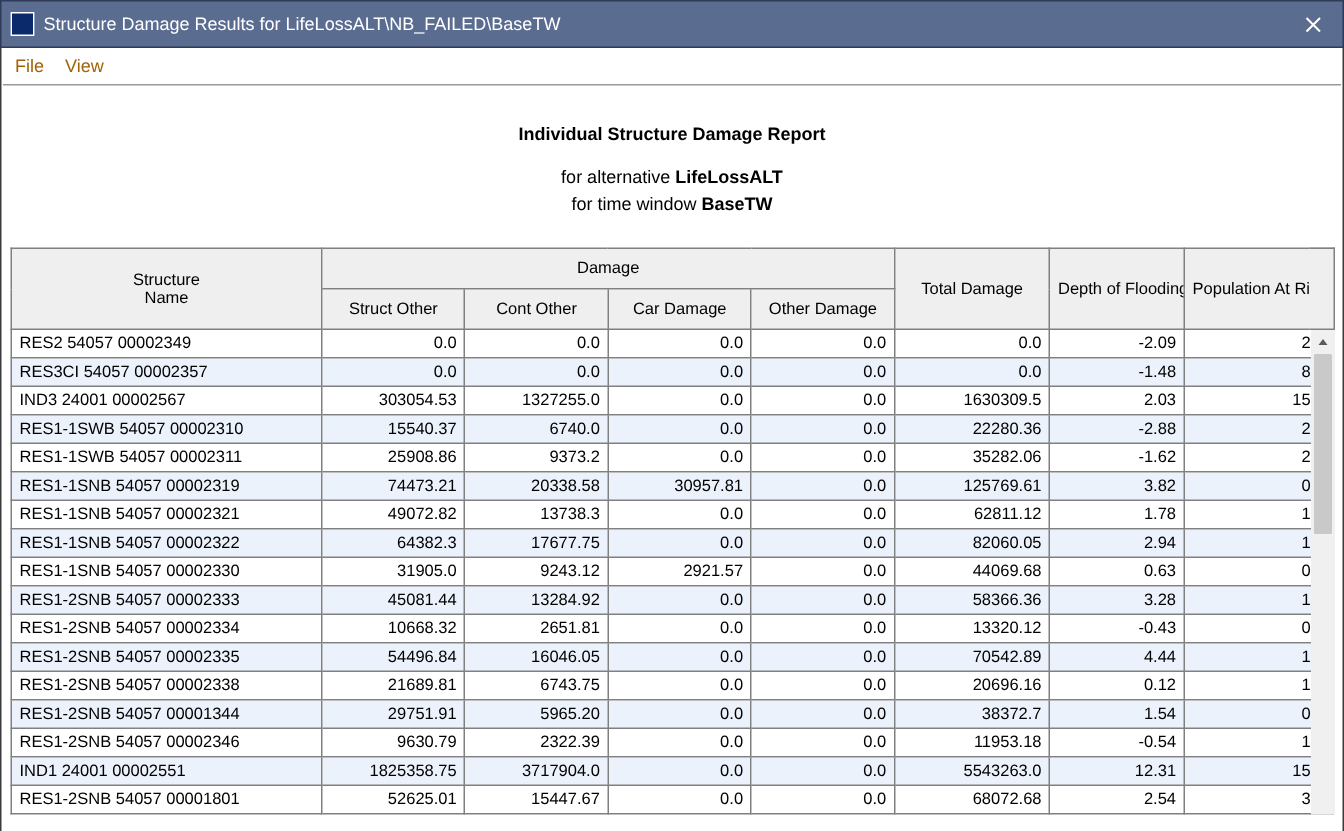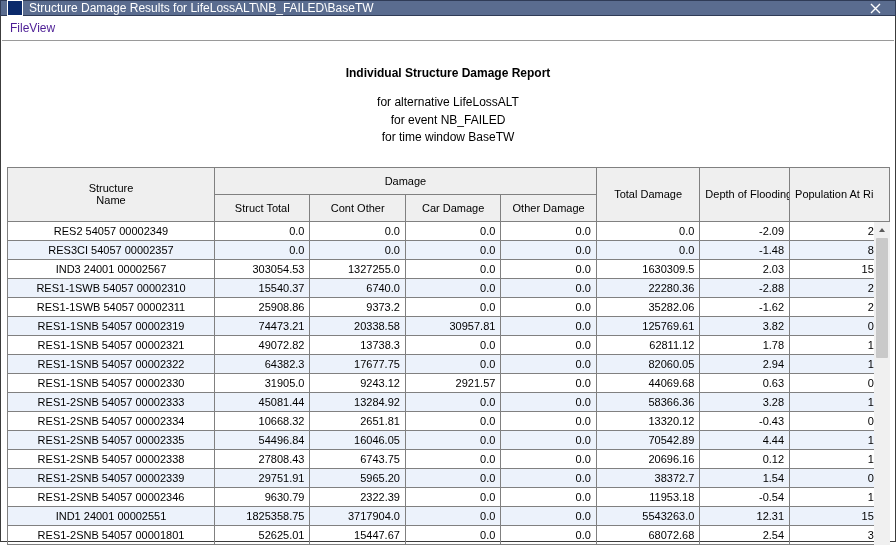--- a/index.html
+++ b/index.html
@@ -11,21 +11,21 @@
     color: #000;
     width: 896px;
     height: 554px;
     overflow: hidden;
   }
   
   .titlebar {
     display: flex;
     align-items: center;
     justify-content: space-between;
-    height: 16px;
+    height: 32px;
     background: #5a6c8f;
     color: #fff;
     border: 1px solid #2f3b56;
     box-sizing: border-box;
     padding: 0 0 0 6px;
   }
   .titlebar-left {
     display: flex;
     align-items: center;
     gap: 6px;
@@ -55,40 +55,41 @@
     border: 1px solid #3c3c3c;
     border-top: none;
     box-sizing: border-box;
     height: calc(554px - 28px);
     padding: 1px;
     background: #fff;
   }
   
   .menubar {
     display: flex;
+    gap: 14px;
     padding: 4px 8px 5px;
     font-size: 12px;
-    color: #4c1d95;
+    color: #a16207;
     border-bottom: 1px solid #9a9a9a;
   }
   .menu-item {
     cursor: default;
   }
   
   .report-header {
     text-align: center;
     padding: 24px 4px 20px;
     line-height: 1.45;
     font-size: 12px;
   }
   .report-title {
     font-weight: 700;
     margin-bottom: 12px;
   }
-  .report-header b { font-weight:400; }
+  .report-header b { font-weight:700; }
   
   .table-wrap {
     position: relative;
     margin: 0 5px 3px 5px;
   }
   .tbl {
     border-collapse: collapse;
     width: 100%;
     table-layout: fixed;
     font-size: 11px;
@@ -103,21 +104,21 @@
     background: #efefef;
     font-weight: 400;
     text-align: center;
     height: 24px;
   }
   .tbl tbody td {
     text-align: right;
     height: 16px;
   }
   .tbl tbody td.name {
-    text-align: center;
+    text-align: left;
   }
   .tbl tbody tr.alt td {
     background: #ecf2fb;
   }
   .scroll-gutter {
     position: absolute;
     top: 0;
     right: -1px;
     width: 17px;
     bottom: 0;
@@ -189,23 +190,20 @@
 
   <div class="menubar">
     <span class="menu-item">File</span>
     <span class="menu-item">View</span>
   </div>
 
   <div class="report-header">
     <div class="report-title">Individual Structure Damage Report</div>
     <div>
       <span>for alternative </span><b>LifeLossALT</b>
-    </div>
-    <div>
-      <span>for event </span><b>NB_FAILED</b>
     </div>
     <div>
       <span>for time window </span><b>BaseTW</b>
     </div>
   </div>
 
   <div class="table-wrap">
     <table class="tbl">
       <colgroup>
         <col class="cname">
@@ -228,21 +226,21 @@
             <span>Total Damage</span>
           </th>
           <th rowspan="2">
             <span>Depth of Flooding</span>
           </th>
           <th rowspan="2">
             <span>Population At Risk (Day)</span>
           </th>
         </tr>
         <tr>
-          <th>Struct Total</th>
+          <th>Struct Other</th>
           <th>Cont Other</th>
           <th>Car Damage</th>
           <th>Other Damage</th>
         </tr>
       </thead>
       <tbody id="tbody">
           <tr>
             <td class="name">RES2 54057 00002349</td>
             <td>0.0</td>
             <td>0.0</td>
@@ -357,30 +355,30 @@
             <td>54496.84</td>
             <td>16046.05</td>
             <td>0.0</td>
             <td>0.0</td>
             <td>70542.89</td>
             <td>4.44</td>
             <td>1.0</td>
           </tr>
           <tr>
             <td class="name">RES1-2SNB 54057 00002338</td>
-            <td>27808.43</td>
+            <td>21689.81</td>
             <td>6743.75</td>
             <td>0.0</td>
             <td>0.0</td>
             <td>20696.16</td>
             <td>0.12</td>
             <td>1.0</td>
           </tr>
           <tr class="alt">
-            <td class="name">RES1-2SNB 54057 00002339</td>
+            <td class="name">RES1-2SNB 54057 00001344</td>
             <td>29751.91</td>
             <td>5965.20</td>
             <td>0.0</td>
             <td>0.0</td>
             <td>38372.7</td>
             <td>1.54</td>
             <td>0.0</td>
           </tr>
           <tr>
             <td class="name">RES1-2SNB 54057 00002346</td>

